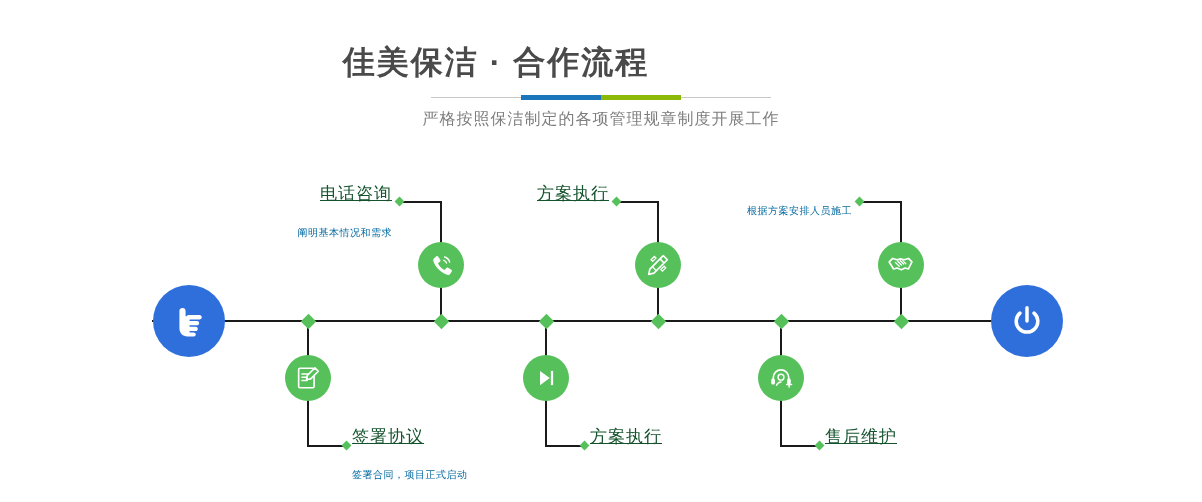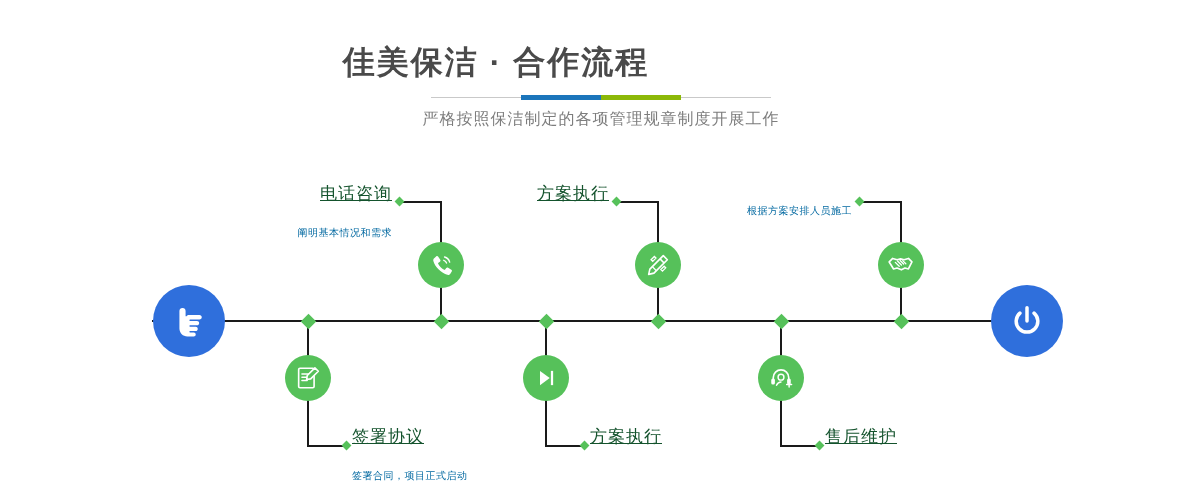--- a/index.html
+++ b/index.html
@@ -161,21 +161,21 @@
   .node-label .desc {
     font-size: 10px;
     line-height: 20px;
     color: #0369a1;
     letter-spacing: 0.5px;
     margin-top: 18px;
   }
   .node-label.top { text-align: right; }
   .node-label.bottom { text-align: left; }
   .node-label.top .desc { text-align: right; }
-  .node-label.bottom .desc { text-align: left; }
+  .node-label.bottom .desc { text-align: left; font-family: Liberation Mono, monospace; }
 
   svg { display: block; }
 </style>
 </head>
 <body>
 
 <div id="page">
 
   <div class="header">
     <div class="page-title">佳美保洁 · 合作流程</div>

